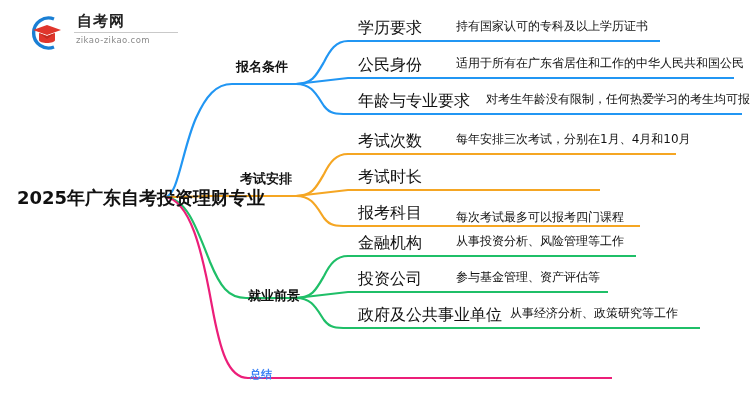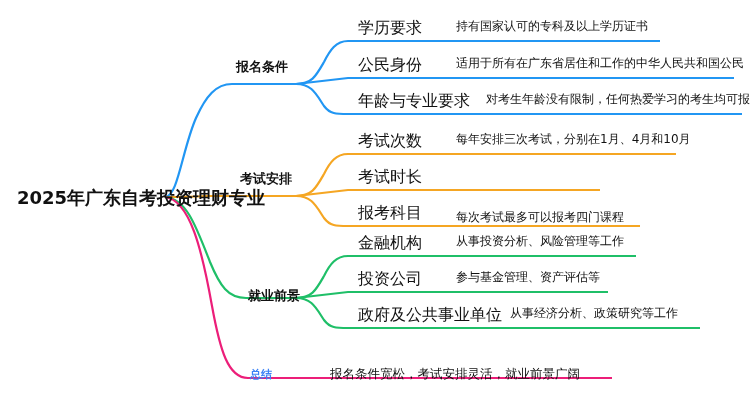--- a/index.html
+++ b/index.html
@@ -154,20 +154,35 @@
     <path d="M246,298 L296,298" fill="none" stroke="#1fbf68" stroke-width="2.2"></path>
     <path d="M296,298 C312,298 316,290 324,276 C330,264 336,256 348,256 L636,256" fill="none" stroke="#1fbf68" stroke-width="2.2"></path>
     <path d="M296,298 L348,292 L608,292" fill="none" stroke="#1fbf68" stroke-width="2.2"></path>
     <path d="M296,298 C312,298 316,308 324,320 C330,328 336,328 348,328 L700,328" fill="none" stroke="#1fbf68" stroke-width="2.2"></path>
 
     <path d="M165,197 C190,200 202,250 212,306 C220,350 228,378 248,378" fill="none" stroke="#ec1e79" stroke-width="2.2"></path>
     <path d="M248,378 L612,378" fill="none" stroke="#ec1e79" stroke-width="2.2"></path>
 
   </svg>
 
+  <div class="logo">
+    <div class="logo-mark">
+      <svg width="40" height="38" viewBox="0 0 40 38">
+        <path d="M26,5 A15,15 0 1 0 26,33" fill="none" stroke="#1a7fd4" stroke-width="3.4"></path>
+        <path d="M19,11 L33,16 L19,21 L5,16 Z" fill="#e0362c"></path>
+        <path d="M11,19 L11,26 C11,30 27,30 27,26 L27,19 L19,22 Z" fill="#e0362c"></path>
+        <path d="M11,19 L19,22 L27,19 L19,25 Z" fill="#c42c22"></path>
+      </svg>
+    </div>
+    <div class="logo-text">
+      <div class="logo-cn">自考网</div>
+      <div class="logo-rule"></div>
+      <div class="logo-en">zikao-zikao.com</div>
+    </div>
+  </div>
 
   <div class="root-label">2025年广东自考投资理财专业</div>
 
   <div class="branch-label" style="left:236px; top:58px;font-family:Liberation Mono, monospace;">报名条件</div>
   <div class="branch-label" style="left:240px; top:170px;">考试安排</div>
   <div class="branch-label" style="left:248px; top:287px;">就业前景</div>
   <div class="summary-title" style="left:250px; top:367px;">总结</div>
 
   <div class="leaf-title" style="left:358px; top:18px;">学历要求</div>
   <div class="leaf-desc" style="left:456px; top:18px;">持有国家认可的专科及以上学历证书</div>
@@ -188,15 +203,14 @@
 
   <div class="leaf-title" style="left:358px; top:233px;">金融机构</div>
   <div class="leaf-desc" style="left:456px; top:233px;">从事投资分析、风险管理等工作</div>
 
   <div class="leaf-title" style="left:358px; top:269px;">投资公司</div>
   <div class="leaf-desc" style="left:456px; top:269px;">参与基金管理、资产评估等</div>
 
   <div class="leaf-title" style="left:358px; top:305px;">政府及公共事业单位</div>
   <div class="leaf-desc" style="left:510px; top:305px;">从事经济分析、政策研究等工作</div>
 
-  <div class="summary-desc" style="left:330px; top:366px;">报名条件宽松，考试安排灵活，就业前景广阔</div>
 
 </div>
 
 </body></html>

